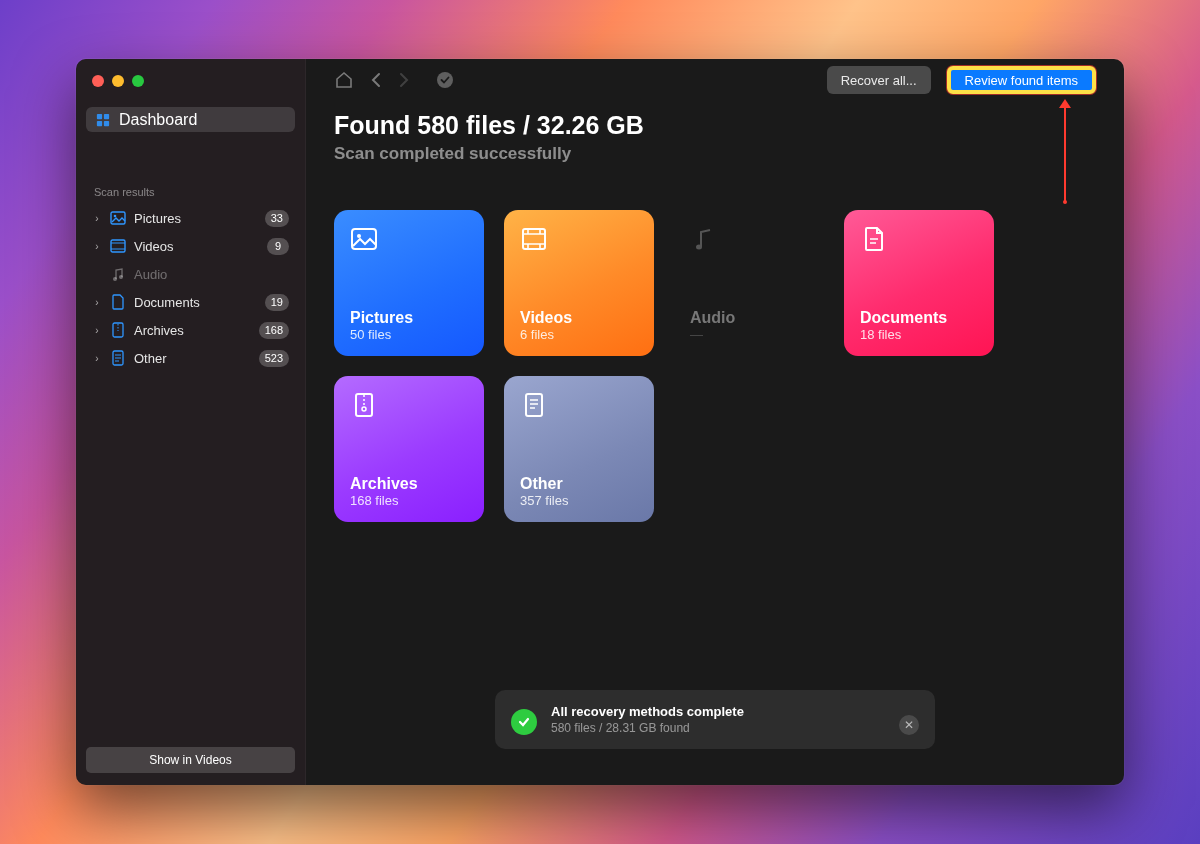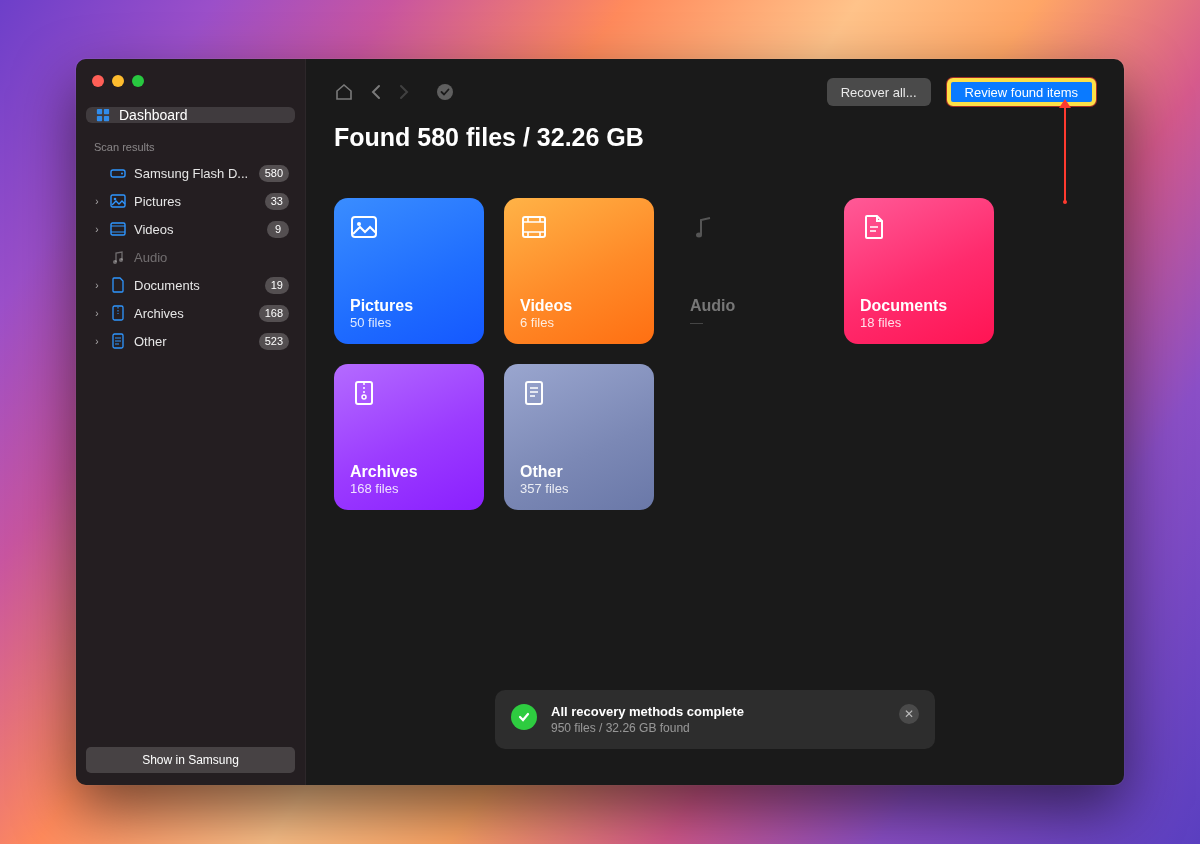--- a/index.html
+++ b/index.html
@@ -20,27 +20,27 @@
   background:rgba(66,44,55,.28);
   backdrop-filter:saturate(120%);
   padding:14px 10px 12px;
   display:flex; flex-direction:column;
   border-right:1px solid rgba(255,255,255,.04);
 }
 .traffic { display:flex; gap:8px; padding:2px 6px 20px; }
 .dot { width:12px;height:12px;border-radius:50%; }
 .dot.red{background:#ff5f57;} .dot.yellow{background:#febc2e;} .dot.green{background:#28c840;}
 .dashboard {
-  height:16px; border-radius:6px;
+  height:25px; border-radius:6px;
   background:rgba(255,255,255,.13);
   display:flex; align-items:center; gap:9px;
-  padding:0 10px; color:#fff; font-size:14px;
+  padding:0 10px; color:#fff; font-size:16px;
 }
 .dashboard svg{opacity:.9}
-.section-label { color:rgba(255,255,255,.45); font-size:11px; padding:18px 8px 6px; }
+.section-label { color:rgba(255,255,255,.45); font-size:11px; padding:18px 8px 6px;margin-top:36px; }
 .sb-item {
   height:28px; border-radius:5px;
   display:flex; align-items:center; gap:8px;
   padding:0 6px; color:#e6e6e6; font-size:13px;
   cursor:pointer;
 }
 .sb-item.dim { color:rgba(255,255,255,.35); }
 .chev { width:10px; display:flex; justify-content:center; font-size:10px; color:rgba(255,255,255,.6);}
 .sb-icon { width:16px;height:16px;display:flex;align-items:center;justify-content:center;color:#2f96ff;}
 .sb-icon.dim{color:rgba(255,255,255,.35);}
@@ -48,21 +48,21 @@
 .badge {
   min-width:22px;height:17px;padding:0 6px;border-radius:9px;
   background:rgba(255,255,255,.22); color:#fff;
   font-size:11px;font-weight:500;display:flex;align-items:center;justify-content:center;
 }
 .show-finder {
   margin-top:auto; height:26px; border-radius:5px;
   background:rgba(255,255,255,.16); color:#fff; font-size:12px;
   display:flex;align-items:center;justify-content:center; cursor:pointer;
 }
-.main { flex:1; display:flex; flex-direction:column; padding:18px 28px 22px; position:relative;}
+.main { flex:1; display:flex; flex-direction:column; padding:6px 28px 22px; position:relative;}
 .toolbar { height:30px; display:flex; align-items:center; gap:16px; }
 .tb-icon { color:#6a6a6a; display:flex; align-items:center; justify-content:center; cursor:pointer;}
 .tb-spacer{flex:1;}
 .btn {
   height:28px; padding:0 14px; border-radius:6px;
   display:flex;align-items:center;font-size:13px;font-weight:500;cursor:pointer;
 }
 .btn.gray{background:#4a4a4a;color:#eaeaea;}
 .btn.blue{background:#0a7aff;color:#fff;border:4px solid #fde047;box-shadow:0 0 0 1px rgba(255,58,47,.6);}
 .titles{margin-top:16px;}
@@ -82,21 +82,21 @@
 .card.videos{background:linear-gradient(155deg,#ffb347 0%,#ff8a28 55%,#ff6f12 100%);}
 .card.audio{background:transparent;color:#5a5a5a;cursor:default;}
 .card.audio .name{color:#777;}
 .card.audio .count{color:#555;}
 .card.documents{background:linear-gradient(155deg,#ff5a97 0%,#ff2b6d 55%,#ff1453 100%);}
 .card.archives{background:linear-gradient(155deg,#b46bff 0%,#9b3bff 55%,#8a1fff 100%);}
 .card.other{background:linear-gradient(155deg,#9aa6cf 0%,#7b88b5 60%,#6a78a8 100%);}
 .toast{
   position:absolute;left:50%;transform:translateX(-50%);bottom:36px;
   width:440px;background:#2d2d2d;border-radius:10px;
-  padding:14px 16px;display:flex;align-items:flex-start;gap:14px;
+  padding:14px 16px;display:flex;align-items:flex-end;gap:14px;
 }
 .toast .ok{width:26px;height:26px;border-radius:50%;background:#2ecc40;display:flex;align-items:center;justify-content:center;}
 .toast .msg{flex:1;}
 .toast .msg .l1{color:#fff;font-size:13px;font-weight:600;}
 .toast .msg .l2{color:rgba(255,255,255,.5);font-size:12px;margin-top:2px;}
 .toast .close{width:20px;height:20px;border-radius:50%;background:rgba(255,255,255,.14);display:flex;align-items:center;justify-content:center;color:#bbb;cursor:pointer;font-size:12px;}
 .arrow{
   position:absolute; top:48px; right:58px; width:2px; height:96px; background:#ff3a2f;
 }
 .arrow::before{
@@ -125,31 +125,20 @@
           <rect x="1" y="1" width="6" height="6" rx="1" fill="#2f96ff"></rect>
           <rect x="9" y="1" width="6" height="6" rx="1" fill="#2f96ff"></rect>
           <rect x="1" y="9" width="6" height="6" rx="1" fill="#2f96ff"></rect>
           <rect x="9" y="9" width="6" height="6" rx="1" fill="#2f96ff"></rect>
         </svg>
       <span>Dashboard</span>
     </div>
 
     <div class="section-label">Scan results</div>
 
-    <div class="sb-item">
-      <span class="chev"></span>
-      <span class="sb-icon">
-          <svg width="16" height="12" viewBox="0 0 16 12" fill="none">
-            <rect x="1" y="3" width="14" height="7" rx="2" stroke="#2f96ff" stroke-width="1.4"></rect>
-            <circle cx="12" cy="6.5" r="1" fill="#2f96ff"></circle>
-          </svg>
-        </span>
-      <span class="sb-text">Samsung Flash D...</span>
-      <span class="badge">580</span>
-    </div>
 
     <div class="sb-item">
       <span class="chev">›</span>
       <span class="sb-icon">
           <svg width="16" height="14" viewBox="0 0 16 14" fill="none">
             <rect x="1" y="1" width="14" height="12" rx="1.5" stroke="#2f96ff" stroke-width="1.4"></rect>
             <circle cx="5" cy="5" r="1.3" fill="#2f96ff"></circle>
             <path d="M2 11 L6 7 L9 10 L12 7 L15 10" stroke="#2f96ff" stroke-width="1.4" fill="none"></path>
           </svg>
         </span>
@@ -209,21 +198,21 @@
       <span class="sb-icon">
           <svg width="14" height="16" viewBox="0 0 14 16" fill="none">
             <rect x="2" y="1" width="10" height="14" rx="1.5" stroke="#2f96ff" stroke-width="1.3"></rect>
             <path d="M4 5 H10 M4 8 H10 M4 11 H8" stroke="#2f96ff" stroke-width="1"></path>
           </svg>
         </span>
       <span class="sb-text">Other</span>
       <span class="badge">523</span>
     </div>
 
-    <div class="show-finder">Show in Samsung</div>
+    <div class="show-finder">Show in Videos</div>
   </div>
 
   <div class="main">
     <div class="toolbar">
       <span class="tb-icon">
           <svg width="20" height="18" viewBox="0 0 20 18" fill="none">
             <path d="M3 8 L10 2 L17 8 V16 H3 Z" stroke="#7a7a7a" stroke-width="1.6" fill="none"></path>
           </svg>
         </span>
       <span class="tb-icon">
@@ -244,20 +233,21 @@
         </span>
       <span class="tb-spacer"></span>
       <div class="btn gray">Recover all...</div>
       <div class="btn blue">Review found items</div>
     </div>
 
     <div class="arrow"></div>
 
     <div class="titles">
       <div class="title">Found 580 files / 32.26 GB</div>
+      <div class="subtitle">Scan completed successfully</div>
     </div>
 
     <div class="card-grid">
       <div class="card pictures">
         <div class="ic"><svg viewBox="0 0 28 28" fill="none">
               <rect x="2" y="4" width="24" height="20" rx="3" stroke="#fff" stroke-width="2"></rect>
               <circle cx="9" cy="11" r="2" fill="#fff"></circle>
               <path d="M3 21 L10 14 L15 19 L20 14 L26 20" stroke="#fff" stroke-width="2" fill="none"></path>
             </svg></div>
         <div>
@@ -325,19 +315,19 @@
     </div>
 
     <div class="toast">
       <div class="ok">
           <svg width="14" height="14" viewBox="0 0 14 14">
             <path d="M3 7 L6 10 L11 4" stroke="#fff" stroke-width="2.2" fill="none" stroke-linecap="round"></path>
           </svg>
         </div>
       <div class="msg">
         <div class="l1">All recovery methods complete</div>
-        <div class="l2">950 files / 32.26 GB found</div>
+        <div class="l2">580 files / 28.31 GB found</div>
       </div>
       <div class="close">✕</div>
     </div>
 
   </div>
 </div>
 
 </body></html>

